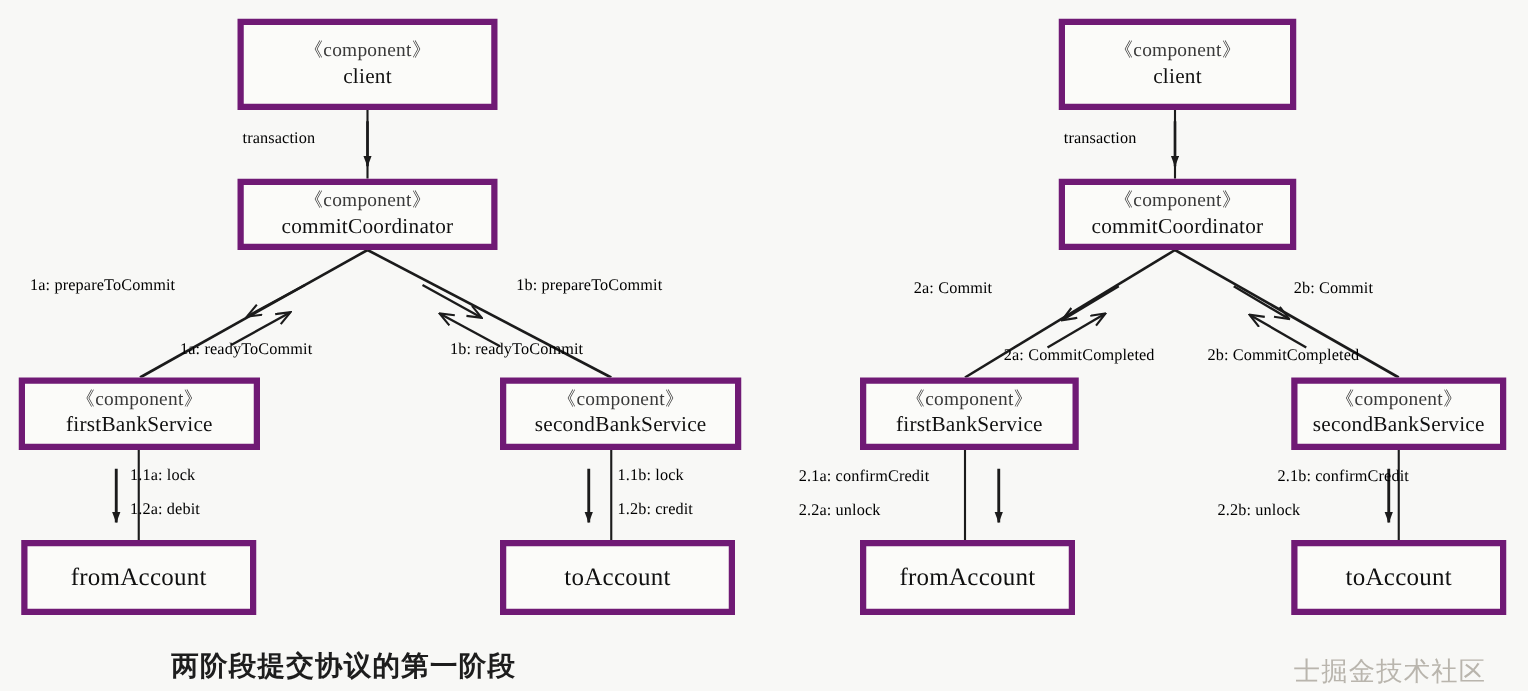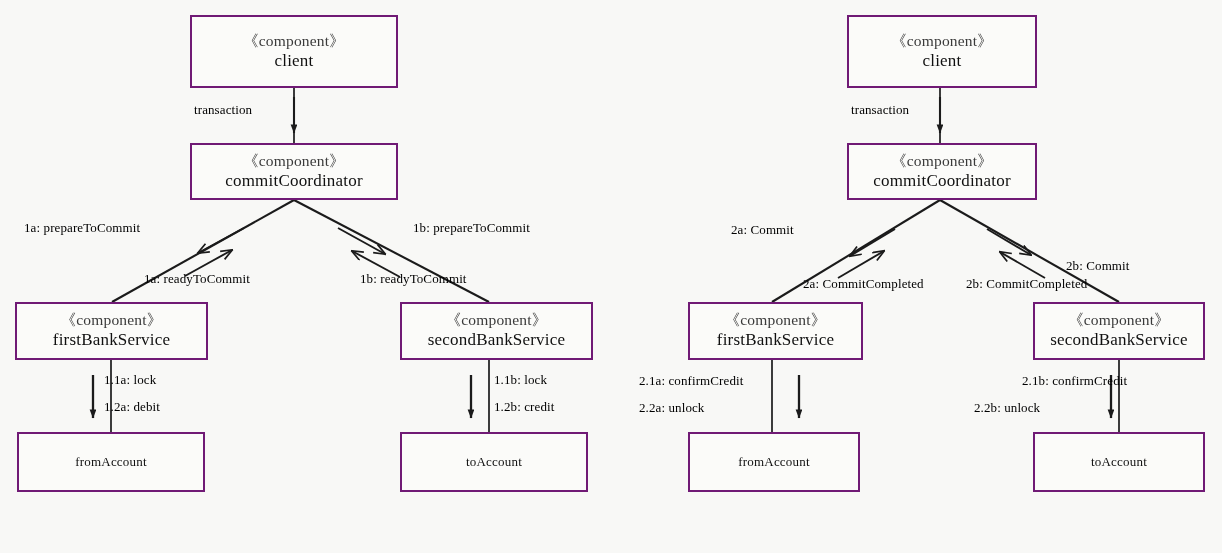--- a/index.html
+++ b/index.html
@@ -9,32 +9,32 @@
     font-family:"Liberation Serif","DejaVu Serif",serif;
     color:#1a1a1a;
     overflow:hidden;
     position:relative;
   }
   #stage{position:absolute;left:0;top:0;width:1222px;height:553px;}
   .svg-layer{position:absolute;left:0;top:0;width:1222px;height:553px;}
 
   .box{
     position:absolute;
-    border:2px solid #701a75;
+    border:5px solid #701a75;
     background:#fbfbf9;
     box-sizing:border-box;
     display:flex;
     flex-direction:column;
     align-items:center;
     justify-content:center;
     line-height:1.22;
   }
   .stereo{font-size:15.5px;color:#3a3a3a;letter-spacing:.2px;}
   .cname{font-size:17px;color:#101010;letter-spacing:.2px;}
-  .single .cname{font-size:13px;}
+  .single .cname{font-size:20px;}
 
   .lbl{
     position:absolute;
     font-size:13px;
     color:#000000;
     white-space:nowrap;
     letter-spacing:.1px;
   }
 
   .caption{
@@ -170,22 +170,24 @@
     <span class="cname">fromAccount</span>
   </div>
 
   <div class="box single" style="left:1033px;top:432px;width:172px;height:60px;">
     <span class="cname">toAccount</span>
   </div>
 
   <div class="lbl" style="left:851px;top:102px;">transaction</div>
   <div class="lbl" style="left:731px;top:222px;">2a: Commit</div>
   <div class="lbl" style="left:803px;top:276px;">2a: CommitCompleted</div>
-  <div class="lbl" style="left:1066px;top:222px;margin-top:36px;">2b: Commit</div>
+  <div class="lbl" style="left:1035px;top:222px;">2b: Commit</div>
   <div class="lbl" style="left:966px;top:276px;">2b: CommitCompleted</div>
 
   <div class="lbl" style="left:639px;top:373px;">2.1a: confirmCredit</div>
   <div class="lbl" style="left:639px;top:400px;">2.2a: unlock</div>
   <div class="lbl" style="left:974px;top:373px;margin-left:48px;">2.1b: confirmCredit</div>
   <div class="lbl" style="left:974px;top:400px;">2.2b: unlock</div>
 
+  <div class="caption" style="left:137px;top:518px;">两阶段提交协议的第一阶段</div>
+  <div class="watermark" style="left:1035px;top:523px;">士掘金技术社区</div>
 
 </div>
 
 </body></html>

